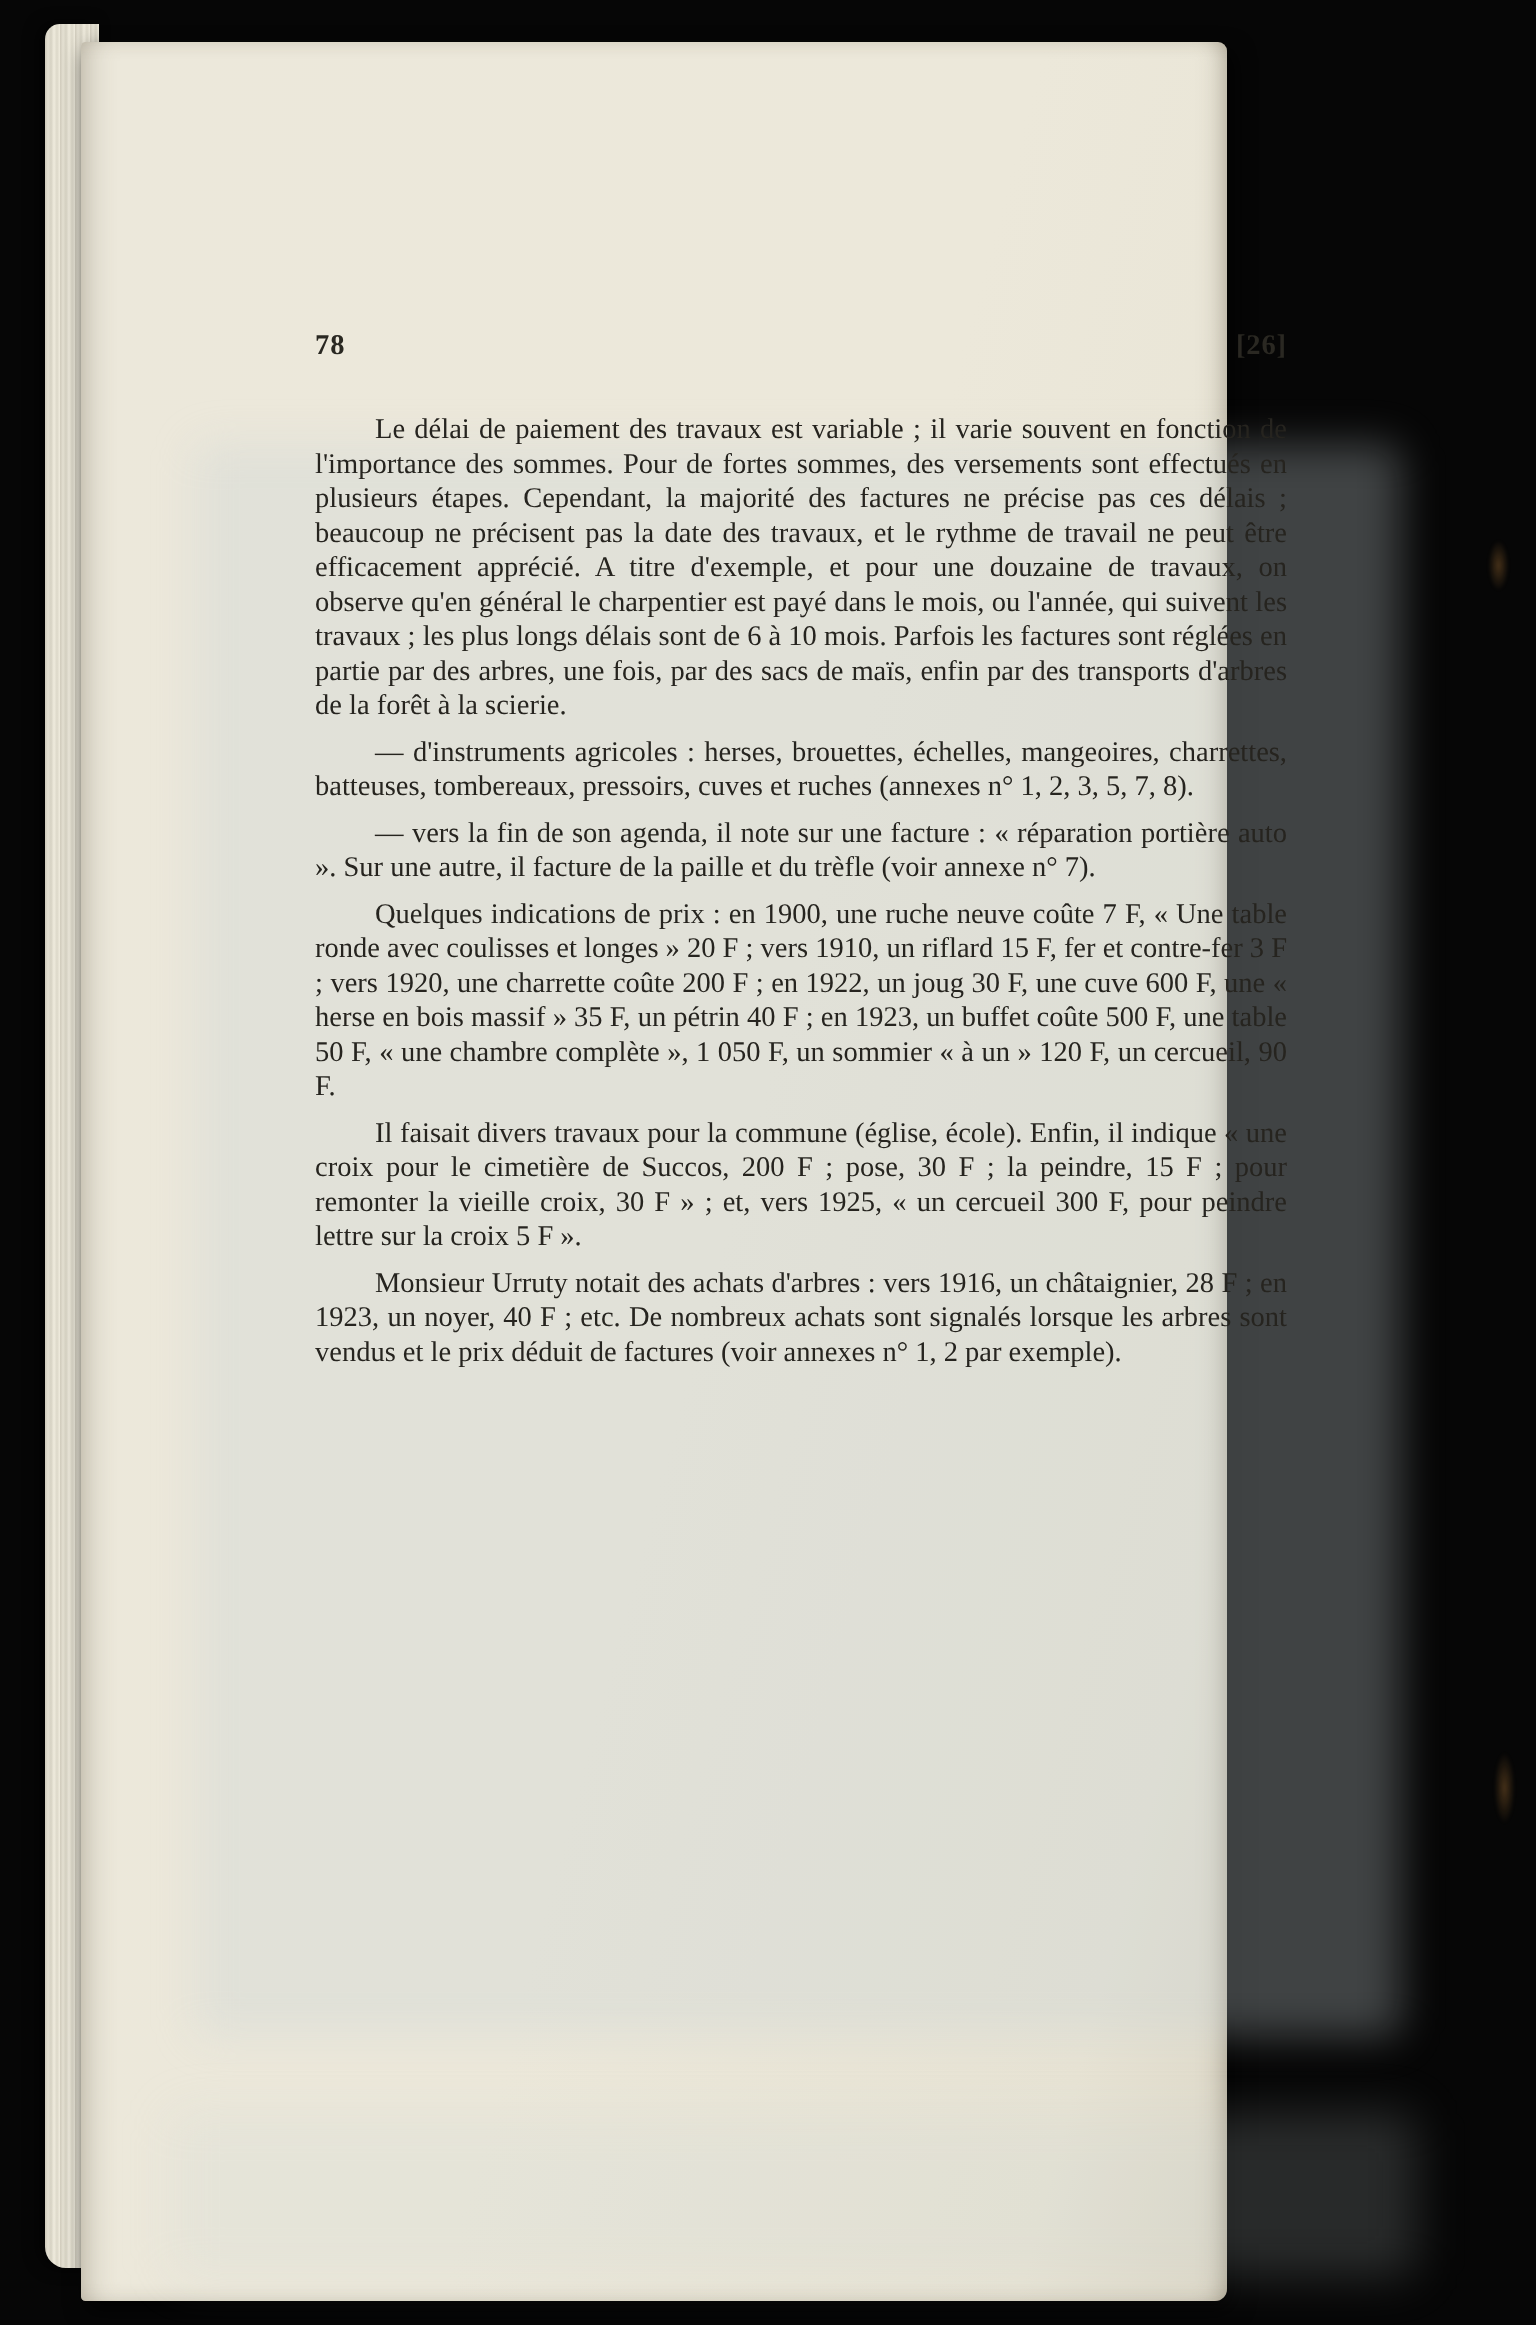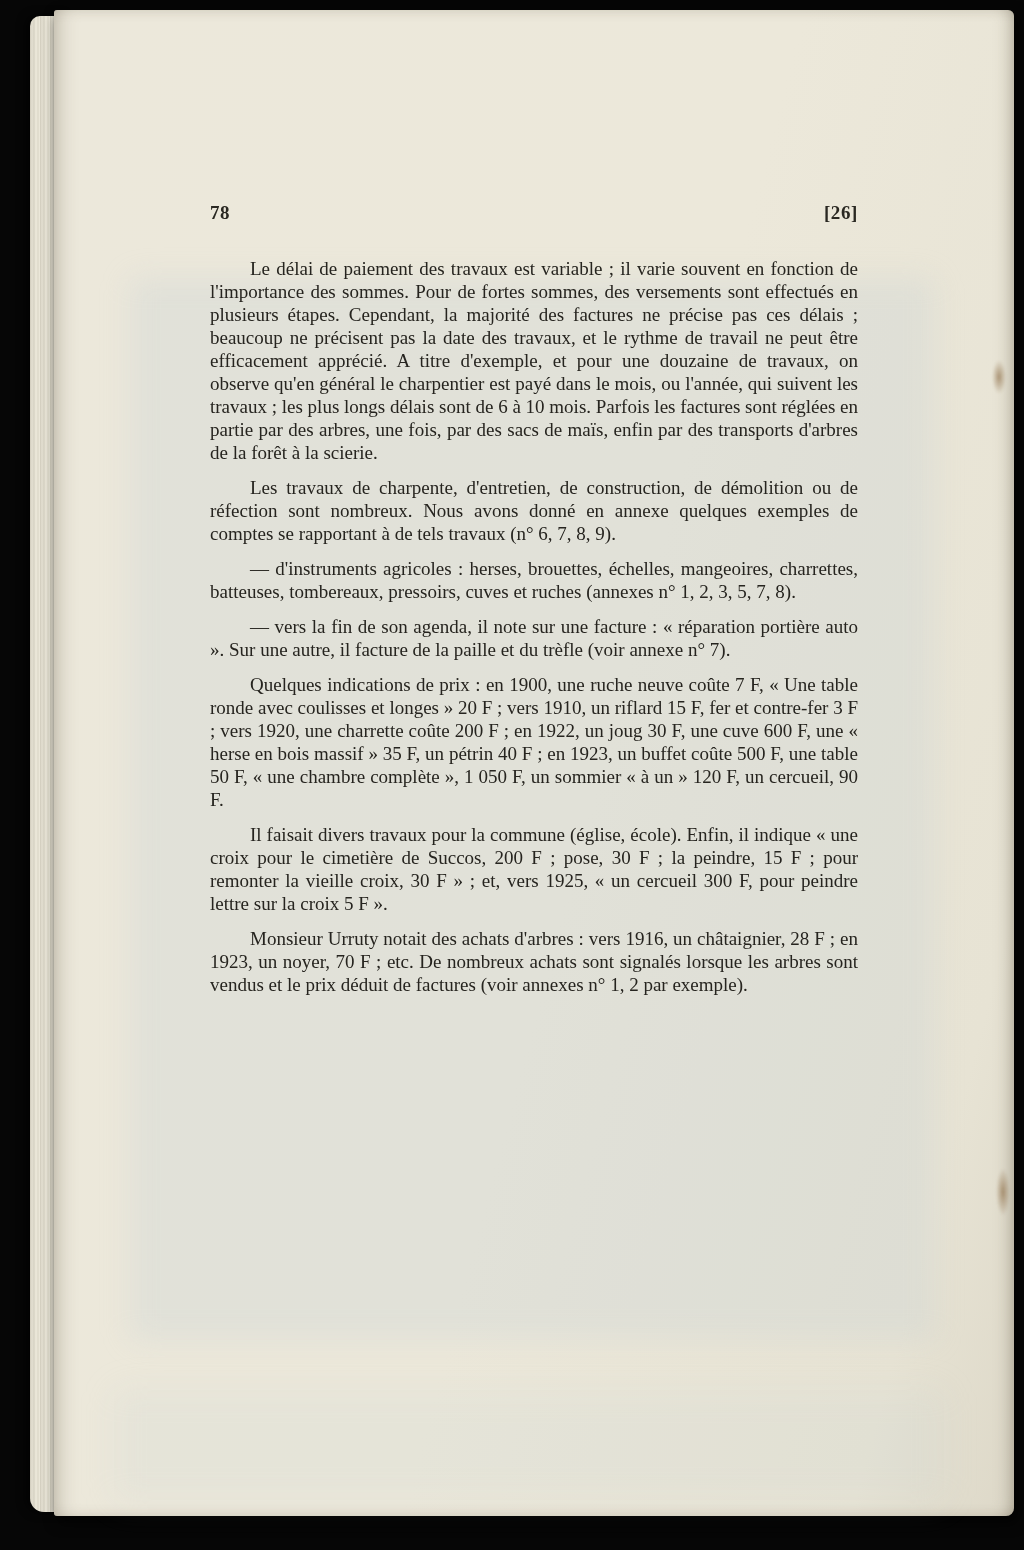--- a/index.html
+++ b/index.html
@@ -28,22 +28,22 @@
       #cfcabb 0px, #e4e0d2 2px,
       #d6d2c3 4px, #efebdd 6px,
       #dcd8c9 8px, #f0ecde 10px
     );
     box-shadow: -4px 0 10px rgba(0,0,0,0.7);
   }
   
   .page {
     position: absolute;
     left: 54px;
-    top: 10px;
-    width: 960px;
+    top: 28px;
+    width: 764px;
     height: 1506px;
     background: linear-gradient(105deg, #ece8db 0%, #ece8da 55%, #e7e3d4 88%, #ddd8c8 100%);
     border-radius: 3px 6px 8px 3px;
     box-shadow: inset 14px 0 22px -14px rgba(90,80,60,0.45),
                 inset -10px 0 18px -10px rgba(80,70,50,0.5),
                 4px 6px 14px rgba(0,0,0,0.8);
   }
   
   .scan-tint {
     position: absolute;
@@ -97,21 +97,21 @@
   .page-header .hdr-title { flex: 0 1 auto; }
   .page-header .hdr-ref { margin-left: 8px; }
 
   .body-text {
     margin-top: 33px;
     font-size: 19px;
     line-height: 23px;
     text-align: justify;
   }
   .body-text p {
-    margin: 12px 0 8px 0;
+    margin: 0 0 8px 0;
     text-indent: 40px;
   }
   .body-text p:last-child { margin-bottom: 0; }
 </style>
 </head>
 <body>
 
 <div class="stage">
 
   <div class="page-stack"></div>
@@ -121,26 +121,25 @@
     <div class="scan-tint2"></div>
 
     <div class="text-column">
       <div class="page-header">
         <span class="hdr-num">78</span>
         <span class="hdr-ref">[26]</span>
       </div>
 
       <div class="body-text">
         <p>Le délai de paiement des travaux est variable ; il varie souvent en fonction de l'importance des sommes. Pour de fortes sommes, des versements sont effectués en plusieurs étapes. Cependant, la majorité des factures ne précise pas ces délais ; beaucoup ne précisent pas la date des travaux, et le rythme de travail ne peut être efficacement apprécié. A titre d'exemple, et pour une douzaine de travaux, on observe qu'en général le charpentier est payé dans le mois, ou l'année, qui suivent les travaux ; les plus longs délais sont de 6 à 10 mois. Parfois les factures sont réglées en partie par des arbres, une fois, par des sacs de maïs, enfin par des transports d'arbres de la forêt à la scierie.</p>
-        <p>Les travaux de charpente, d'entretien, de construction, de démolition ou de réfection sont nombreux. Nous avons donné en annexe quelques exemples de comptes se rapportant à de tels travaux (n° 6, 7, 8, 9).</p>
         <p>—  d'instruments agricoles : herses, brouettes, échelles, mangeoires, charrettes, batteuses, tombereaux, pressoirs, cuves et ruches (annexes n° 1, 2, 3, 5, 7, 8).</p>
         <p>—  vers la fin de son agenda, il note sur une facture : « réparation portière auto ». Sur une autre, il facture de la paille et du trèfle (voir annexe n° 7).</p>
         <p>Quelques indications de prix : en 1900, une ruche neuve coûte 7 F, « Une table ronde avec coulisses et longes » 20 F ; vers 1910, un riflard 15 F, fer et contre-fer 3 F ; vers 1920, une charrette coûte 200 F ; en 1922, un joug 30 F, une cuve 600 F, une « herse en bois massif » 35 F, un pétrin 40 F ; en 1923, un buffet coûte 500 F, une table 50 F, « une chambre complète », 1 050 F, un sommier « à un » 120 F, un cercueil, 90 F.</p>
         <p>Il faisait divers travaux pour la commune (église, école). Enfin, il indique « une croix pour le cimetière de Succos, 200 F ; pose, 30 F ; la peindre, 15 F ; pour remonter la vieille croix, 30 F » ; et, vers 1925, « un cercueil 300 F, pour peindre lettre sur la croix 5 F ».</p>
-        <p>Monsieur Urruty notait des achats d'arbres : vers 1916, un châtaignier, 28 F ; en 1923, un noyer, 70 F ; etc. De nombreux achats sont signalés lorsque les arbres sont vendus et le prix déduit de factures (voir annexes n° 1, 2 par exemple).</p>
+        <p>Monsieur Urruty notait des achats d'arbres : vers 1916, un châtaignier, 28 F ; en 1923, un noyer, 40 F ; etc. De nombreux achats sont signalés lorsque les arbres sont vendus et le prix déduit de factures (voir annexes n° 1, 2 par exemple).</p>
       </div>
     </div>
   </div>
 
   <div class="stain-a"></div>
   <div class="stain-b"></div>
 
 </div>
 
 </body></html>

